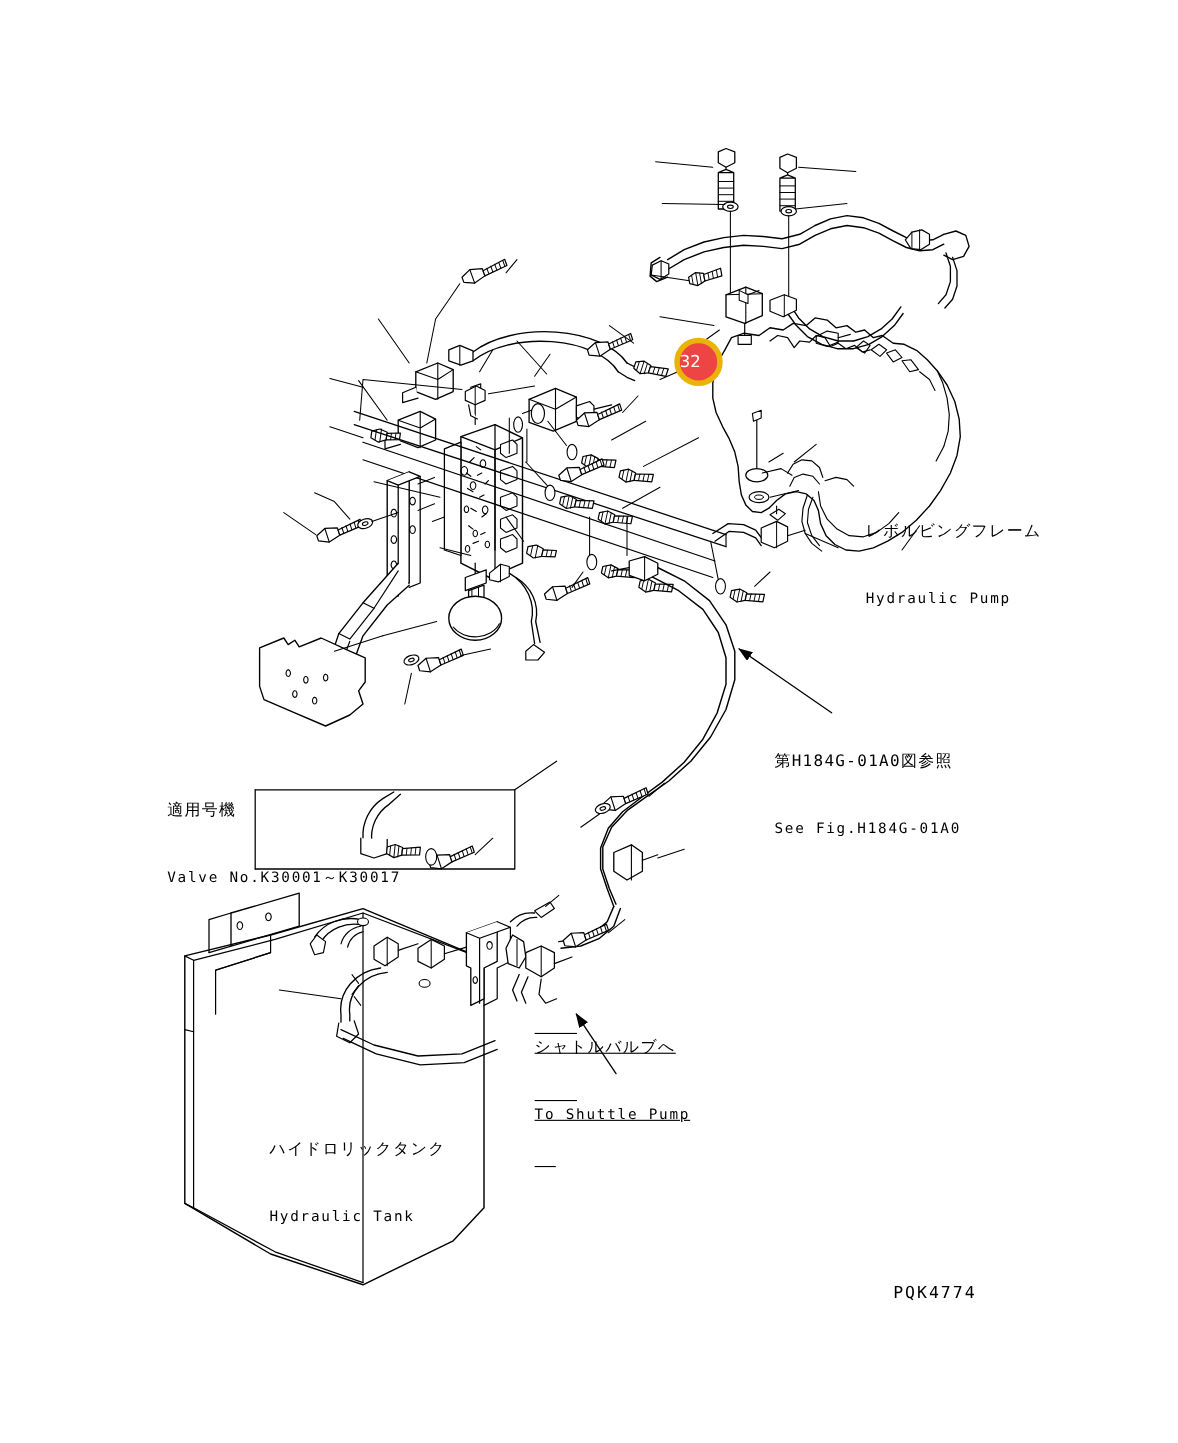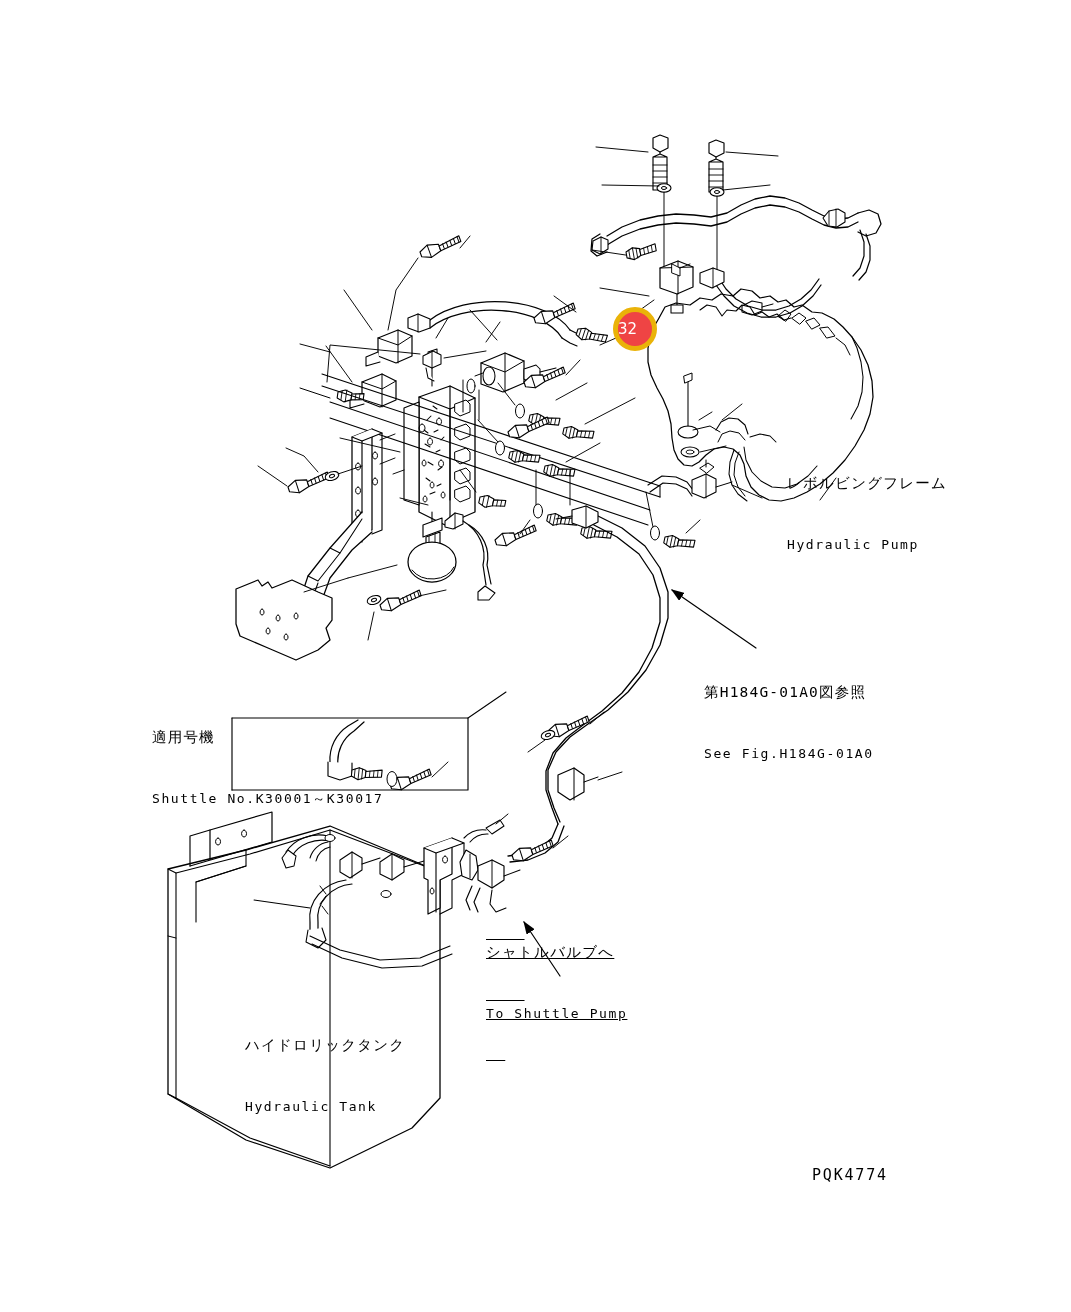--- a/index.html
+++ b/index.html
@@ -603,21 +603,21 @@
   </svg>
 
   <div class="lbl" id="lbl-pump">
     <span class="jp">レボルビングフレーム</span>
     <span class="en">Hydraulic Pump</span>
   </div>
 
 
   <div class="lbl" id="lbl-serial">
     <span class="jp">適用号機</span>
-    <span class="en">Shuttle No.K30001～K30017</span>
+    <span class="en">Valve No.K30001～K30017</span>
   </div>
 
   <div class="lbl" id="lbl-seefig">
     <span class="jp">第H184G-01A0図参照</span>
     <span class="en">See Fig.H184G-01A0</span>
   </div>
 
   <div class="lbl" id="lbl-shuttle">
     <span class="jp">シャトルバルブへ</span>
     <span class="en">To Shuttle Pump</span>

